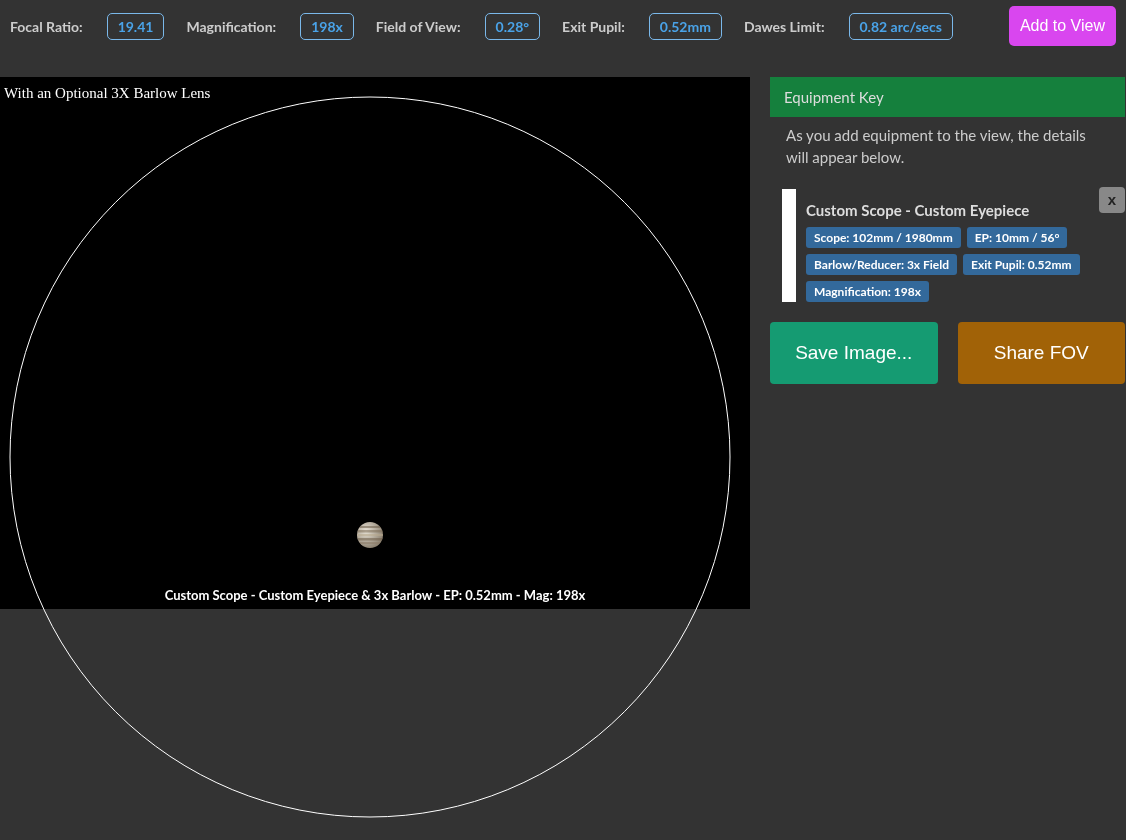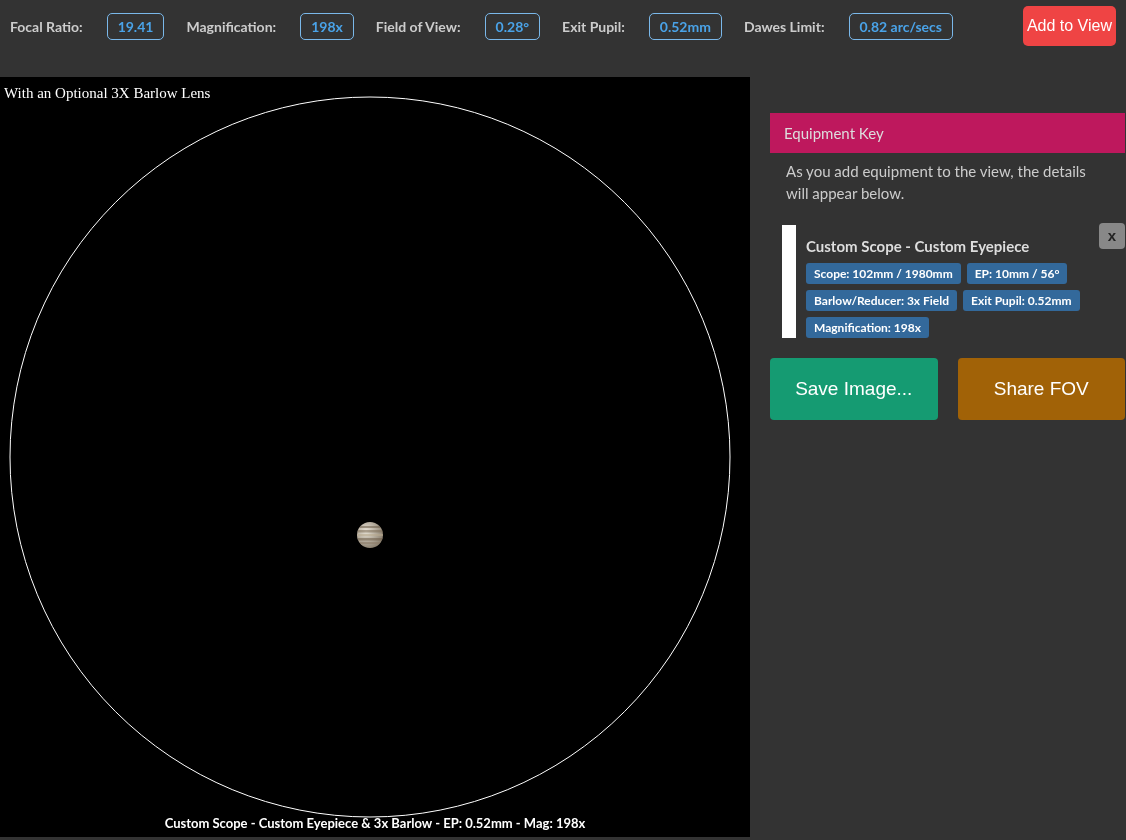--- a/index.html
+++ b/index.html
@@ -31,38 +31,38 @@
 .stat-val {
   border: 1px solid #7ab8ea;
   border-radius: 5px;
   padding: 4px 10px;
   color: #4aa3e8;
   font-size: 14px;
   font-weight: bold;
 }
 .spacer { flex: 1; }
 .add-btn {
-  background: #ef4444;
+  background: #d946ef;
   color: #fff;
   border: none;
   border-radius: 5px;
-  padding: 0 4px;
+  padding: 0 11px;
   height: 40px;
   font-size: 16px;
   font-weight: 500;
   cursor: pointer;
 }
 .main {
   display: flex;
   padding-top: 25px;
   gap: 20px;
 }
 .view-area {
   width: 750px;
-  height: 760px;
+  height: 532px;
   background: #000;
   position: relative;
 }
 .overlay-title {
   color: #fff;
   font-family: Georgia, serif;
   font-size: 15px;
   position: absolute;
   top: 8px;
   left: 4px;
@@ -84,25 +84,24 @@
   right: 0;
   text-align: center;
   color: #fff;
   font-size: 13px;
   font-weight: bold;
 }
 .side {
   width: 355px;
 }
 .panel-header {
-  background: #be185d;
+  background: #15803d;
   color: #ddd;
   padding: 11px 14px;
   font-size: 15px;
-  margin-top: 36px;
 }
 .panel-body {
   background: #333333;
   color: #ccc;
   padding: 8px 16px;
   font-size: 15px;
   line-height: 1.45;
 }
 .equip-card {
   background: #333333;

